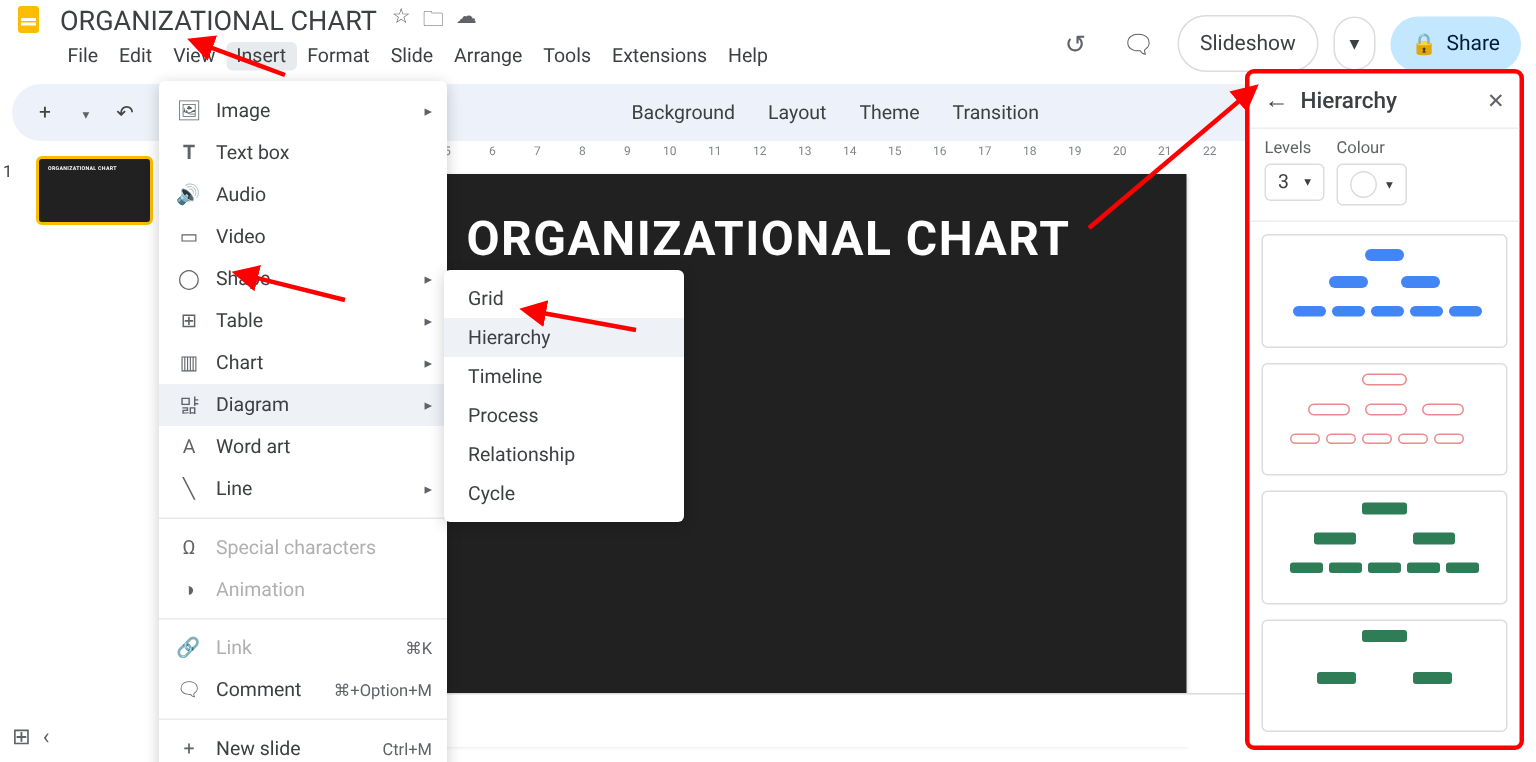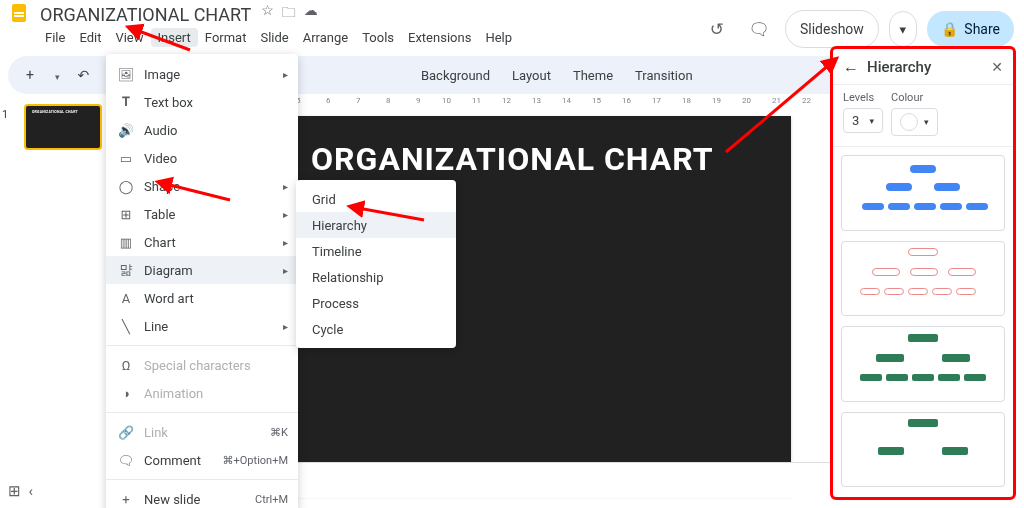--- a/index.html
+++ b/index.html
@@ -254,22 +254,22 @@
       <span>New slide</span>
       <span class="shortcut">Ctrl+M</span>
     </div>
 
 </div>
 
 <div class="submenu">
   <div class="item">Grid</div>
   <div class="item highlight">Hierarchy</div>
   <div class="item">Timeline</div>
+  <div class="item">Process</div>
   <div class="item">Relationship</div>
-  <div class="item">Process</div>
   <div class="item">Cycle</div>
 </div>
 
 <div class="sidebar">
   <div class="sidebar-head">
     <span style="font-size:16px;cursor:pointer;">←</span>
     <span>Hierarchy</span>
     <span class="close">✕</span>
   </div>
   <div class="controls">

